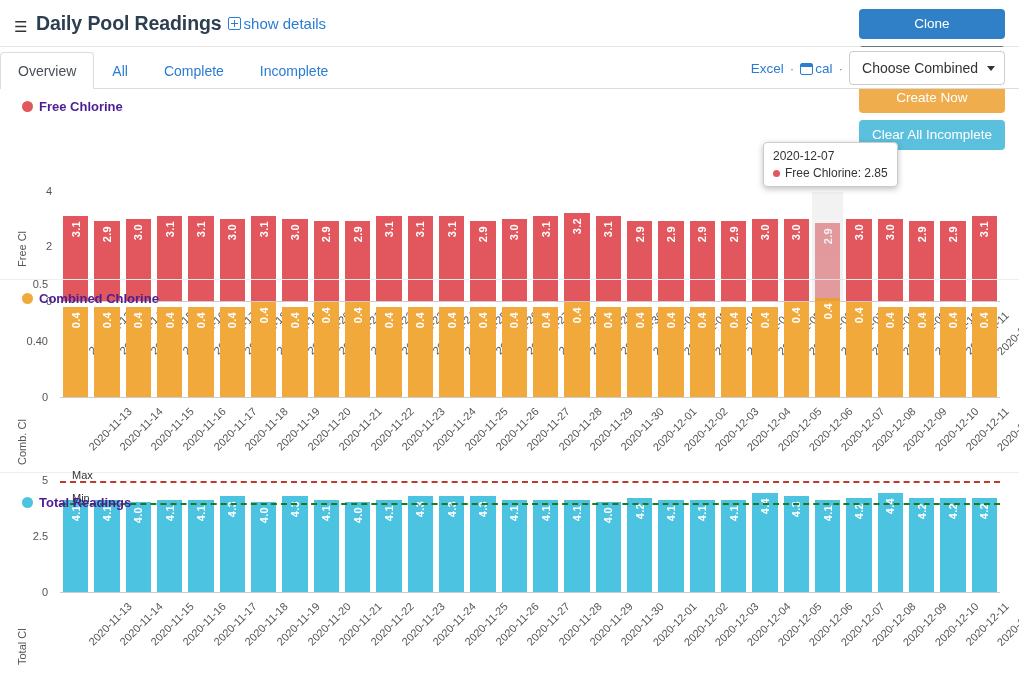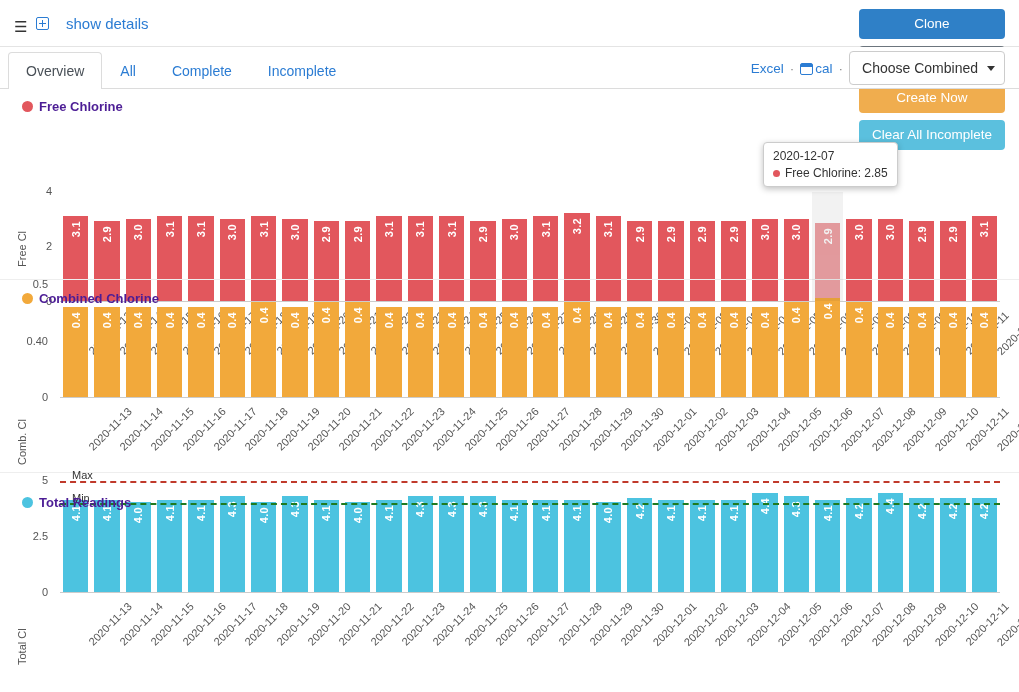--- a/index.html
+++ b/index.html
@@ -34,21 +34,21 @@
     font-weight: bold;
     color: #2c3e50;
     letter-spacing: -0.1px;
   }
   .show-details {
     font-size: 15px;
     color: #2b7cd3;
     cursor: pointer;
     display: inline-flex;
     align-items: center;
-    gap: 17px;
+    gap: 3px;
   }
   .plus-box {
     display: inline-block;
     width: 13px; height: 13px;
     border: 1px solid #2b7cd3;
     position: relative;
     border-radius: 2px;
   }
   .plus-box::before, .plus-box::after {
     content: "";
@@ -82,21 +82,21 @@
   .btn-clear { background: #5bc0de; }
 
   
   .tabbar {
     position: relative;
     height: 42px;
     border-bottom: 1px solid #dcdcdc;
     background: #fff;
     display: flex;
     align-items: flex-end;
-    padding-left: 8px;
+    padding-left: 0;
   }
   .tab {
     font-size: 14px;
     padding: 10px 17px;
     color: #2b7cd3;
     cursor: pointer;
     border: 1px solid transparent;
     border-bottom: none;
     border-radius: 4px 4px 0 0;
     position: relative;
@@ -269,20 +269,21 @@
     background: rgba(0,0,0,0.05);
     z-index: 1;
   }
 </style>
 </head>
 <body>
 
 <div class="header">
   <div class="title-wrap">
     <span class="grid-icon">☰</span>
+    <span class="page-title">Daily Pool Readings</span>
     <span class="show-details">
       <span class="plus-box"></span>
       <span>show details</span>
     </span>
   </div>
   <div class="header-buttons">
     <button class="btn btn-clone">Clone</button>
     <button class="btn btn-edit">Edit</button>
     <button class="btn btn-create">Create Now</button>
     <button class="btn btn-clear">Clear All Incomplete</button>

